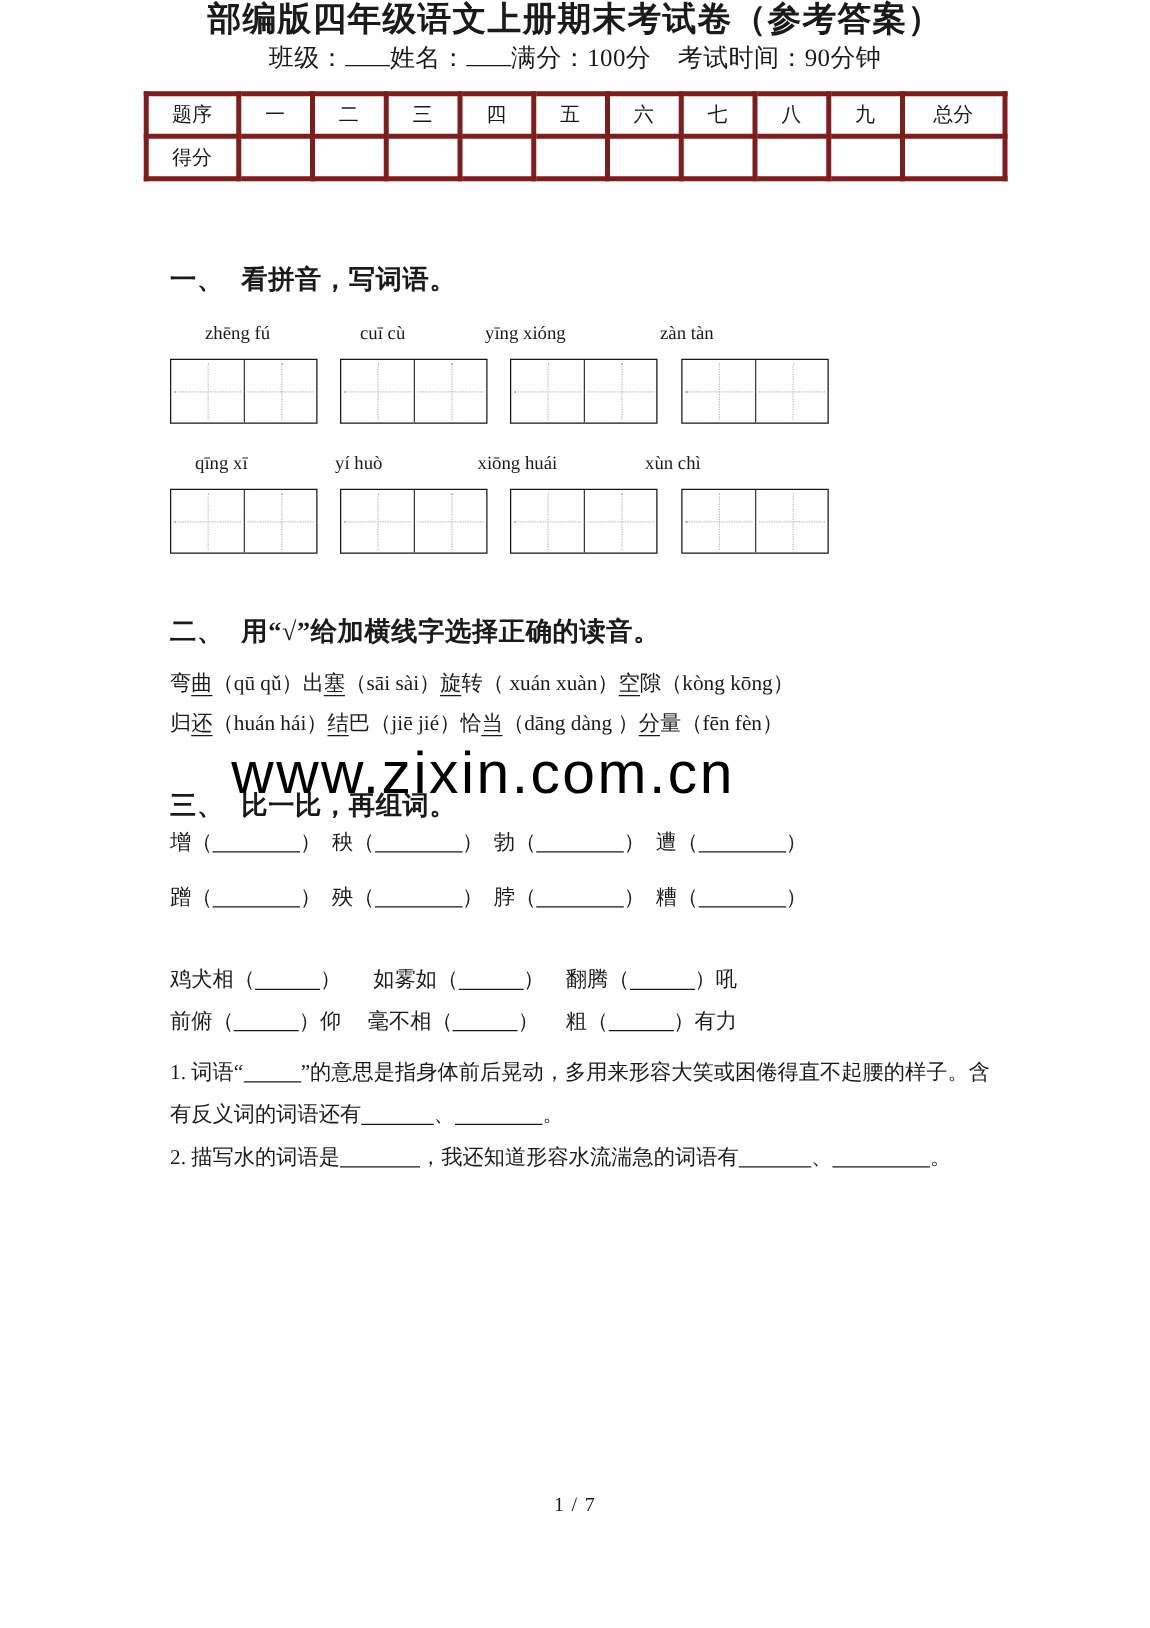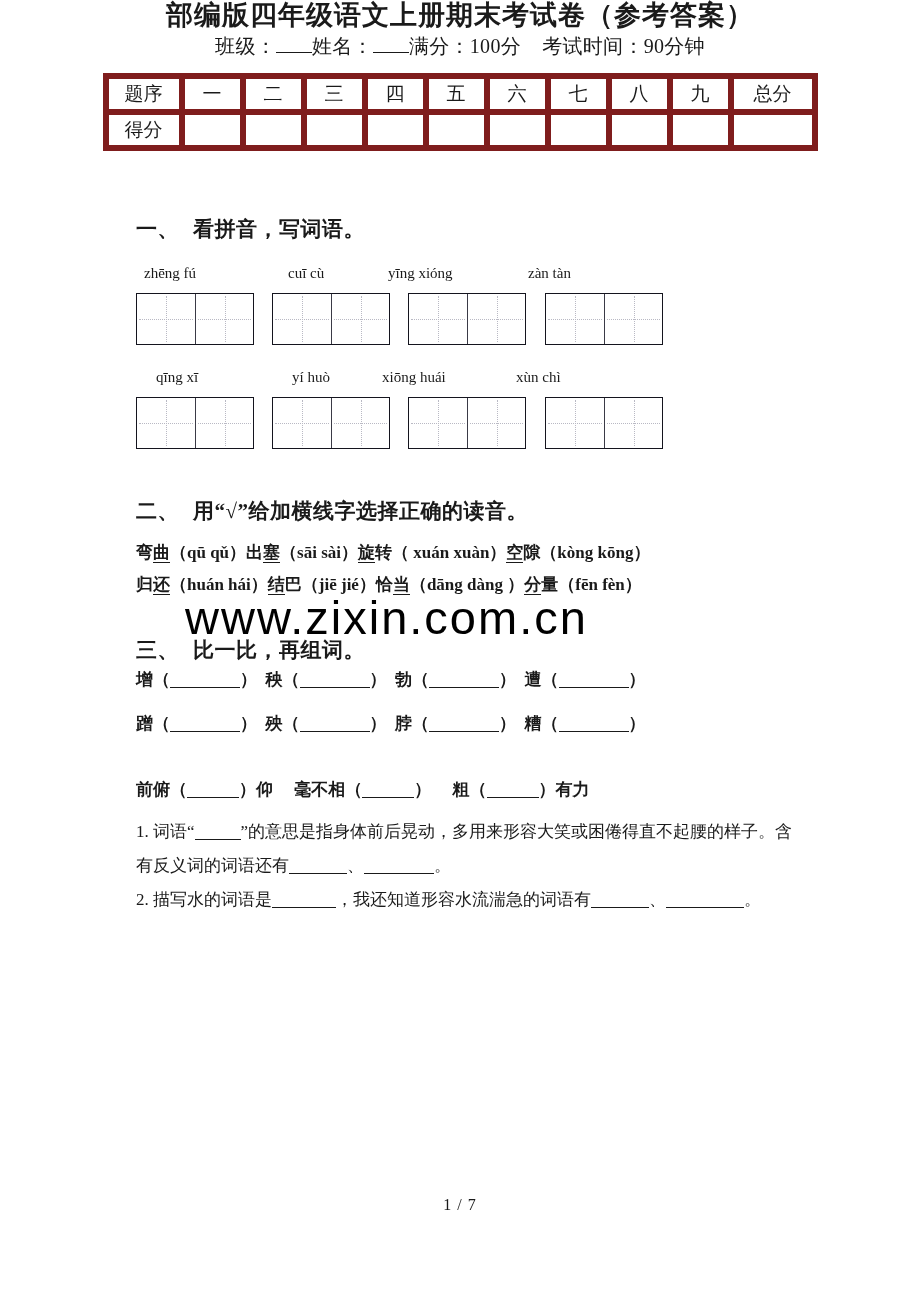--- a/index.html
+++ b/index.html
@@ -68,24 +68,24 @@
     margin-top: 13px;
     display: flex;
     justify-content: center;
   }
   table.score-table {
     border-collapse: collapse;
     width: 618px;
     table-layout: fixed;
   }
   table.score-table td {
-    border: 6px solid #7f1d1d;
+    border: 4px solid #7f1d1d;
     height: 30px;
     text-align: center;
-    font-size: 19px;
+    font-size: 16px;
     padding: 0;
   }
   table.score-table td.lead { width: 70px; }
   table.score-table td.num  { width: 55px; }
   table.score-table td.total{ width: 78px; }
 
   
   .section { margin-left: 136px; margin-right: 120px; }
 
   .sec-heading {
@@ -93,21 +93,20 @@
     letter-spacing: 0.5px;
     white-space: nowrap;
     font-weight: bold;
   }
   .sec-heading .sec-num { margin-right: 14px; }
 
   .body-line {
     font-size: 17px;
     line-height: 1.9;
     white-space: nowrap;
-    font-weight: bold;
   }
 
   
   .pinyin-row {
     position: relative;
     height: 24px;
   }
   .pinyin {
     position: absolute;
     font-size: 15px;
@@ -234,21 +233,21 @@
       </tbody>
         </table>
     </div>
 
     <div class="section" style="margin-top:64px;">
       <div class="sec-heading">
         <span class="sec-num">一、</span><span>看拼音，写词语。</span>
       </div>
 
       <div class="pinyin-row" style="margin-top:22px;">
-        <span class="pinyin" style="left:8px;">zhēng fú</span>
+        <span class="pinyin" style="left:28px;">zhēng fú</span>
         <span class="pinyin" style="left:152px;">cuī cù</span>
         <span class="pinyin" style="left:252px;">yīng xióng</span>
         <span class="pinyin" style="left:392px;">zàn tàn</span>
       </div>
 
       <div class="grid-row" style="margin-top:4px;">
         <div class="tianzige" style="left:0px;">
             <div class="cell"></div>
             <div class="cell"></div>
           </div>
@@ -261,21 +260,21 @@
             <div class="cell"></div>
           </div>
         <div class="tianzige" style="left:409px;">
             <div class="cell"></div>
             <div class="cell"></div>
           </div>
       </div>
 
       <div class="pinyin-row" style="margin-top:22px;">
         <span class="pinyin" style="left:20px;">qīng xī</span>
-        <span class="pinyin" style="left:156px;">yí huò</span>
+        <span class="pinyin" style="left:132px;">yí huò</span>
         <span class="pinyin" style="left:246px;">xiōng huái</span>
         <span class="pinyin" style="left:380px;">xùn chì</span>
       </div>
 
       <div class="grid-row" style="margin-top:4px;">
         <div class="tianzige" style="left:0px;">
             <div class="cell"></div>
             <div class="cell"></div>
           </div>
         <div class="tianzige" style="left:136px;">
@@ -316,20 +315,23 @@
         <span><span>增</span>（<span class="blank b70"></span>）</span>&nbsp;&nbsp;<span><span>秧</span>（<span class="blank b70"></span>）</span>&nbsp;&nbsp;<span><span>勃</span>（<span class="blank b70"></span>）</span>&nbsp;&nbsp;<span><span>遭</span>（<span class="blank b70"></span>）</span>
       </div>
 
       <div class="body-line" style="margin-top:12px;">
         <span><span>蹭</span>（<span class="blank b70"></span>）</span>&nbsp;&nbsp;<span><span>殃</span>（<span class="blank b70"></span>）</span>&nbsp;&nbsp;<span><span>脖</span>（<span class="blank b70"></span>）</span>&nbsp;&nbsp;<span><span>糟</span>（<span class="blank b70"></span>）</span>
       </div>
     </div>
 
     <div class="section" style="margin-top:34px;">
 
+      <div class="body-line" style="margin-top:12px;">
+        <span><span>鸡犬相</span>（<span class="blank b52"></span>）<span></span></span>&nbsp;&nbsp;&nbsp;&nbsp;&nbsp;&nbsp;<span><span>如雾如</span>（<span class="blank b52"></span>）<span></span></span>&nbsp;&nbsp;&nbsp;&nbsp;<span><span>翻腾</span>（<span class="blank b52"></span>）<span>吼</span></span>
+      </div>
 
       <div class="body-line">
         <span><span>前俯</span>（<span class="blank b52"></span>）<span>仰</span></span>&nbsp;&nbsp;&nbsp;&nbsp;&nbsp;<span><span>毫不相</span>（<span class="blank b52"></span>）<span></span></span>&nbsp;&nbsp;&nbsp;&nbsp;&nbsp;<span><span>粗</span>（<span class="blank b52"></span>）<span>有力</span></span>
       </div>
 
       <div class="para" style="margin-top:8px; margin-right:-8px;">
         <span>1. 词语“</span><span class="blank b46"></span><span>”的意思是指身体前后晃动，多用来形容大笑或困倦得直不起腰的样子。含有反义词的词语还有</span><span class="blank b58"></span><span>、</span><span class="blank b70"></span><span>。</span>
       </div>
 
       <div class="para">

